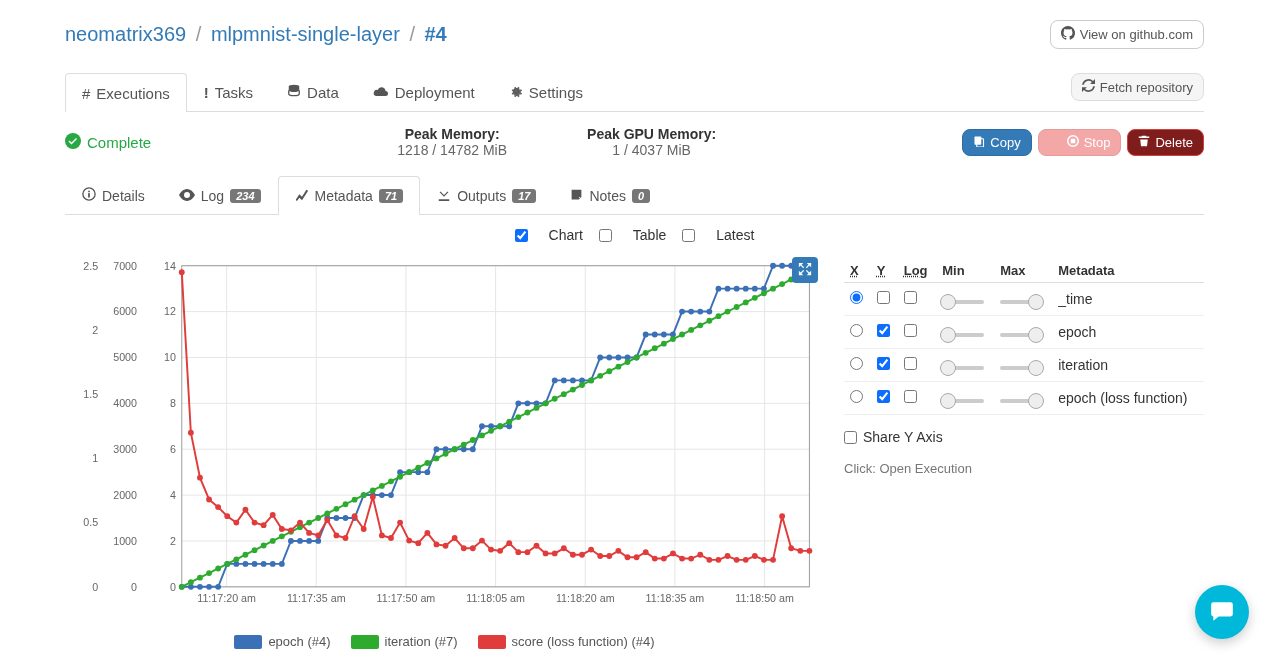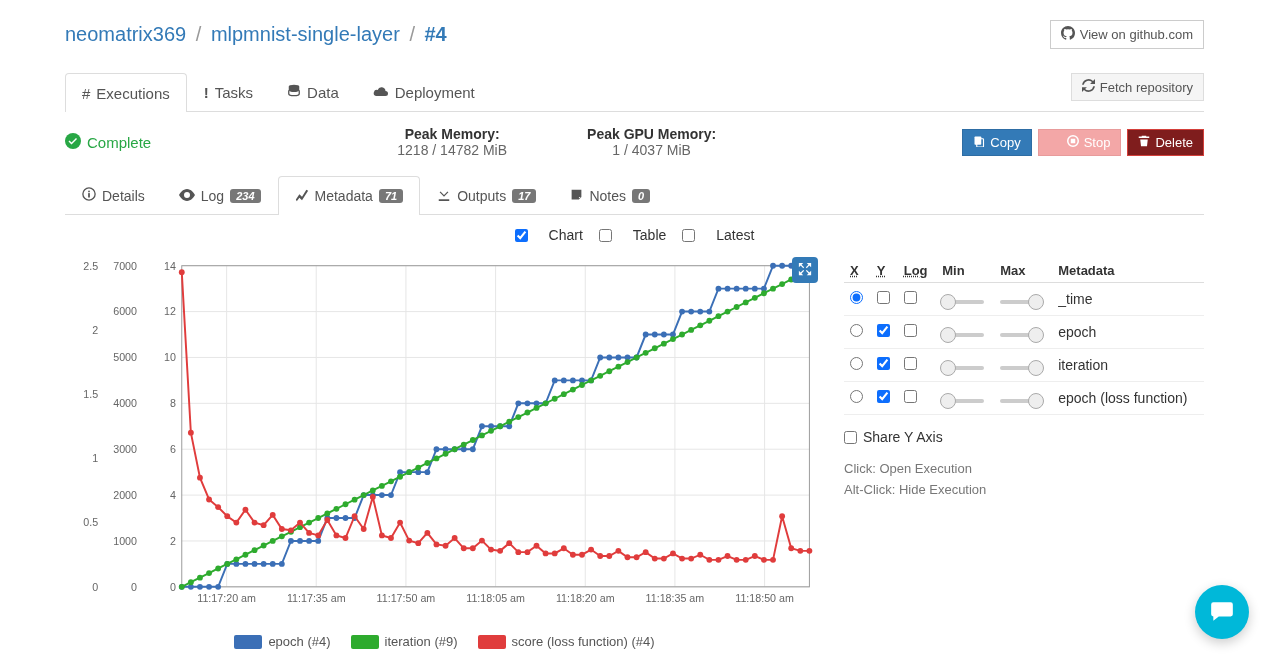--- a/index.html
+++ b/index.html
@@ -3,21 +3,21 @@
 <meta charset="utf-8">
 <style>
 * { box-sizing: border-box; margin: 0; padding: 0; }
 body { font-family: -apple-system, BlinkMacSystemFont, "Segoe UI", Helvetica, Arial, sans-serif; font-size: 14px; color: #333; background: #fff; width: 1269px; }
 .page { padding: 20px 65px; }
 .header-row { display: flex; justify-content: space-between; align-items: center; margin-bottom: 24px; }
 .breadcrumb { font-size: 20px; color: #337ab7; font-weight: 500; }
 .breadcrumb a { color: #337ab7; text-decoration: none; }
 .breadcrumb .sep { color: #999; margin: 0 4px; }
 .breadcrumb .run { font-weight: 700; }
-.btn { display: inline-flex; align-items: center; gap: 5px; padding: 5px 10px; border: 1px solid #ccc; background: #fff; border-radius: 0; cursor: pointer; font-size: 13px; color: #555; }
+.btn { display: inline-flex; align-items: center; gap: 5px; padding: 5px 10px; border: 1px solid #ccc; background: #fff; border-radius: 8px; cursor: pointer; font-size: 13px; color: #555; }
 .btn.gray { background: #f5f5f5; border-color: #ddd; }
 .btn.blue { background: #337ab7; border-color: #2e6da4; color: #fff; }
 .btn.pink { background: #f3a7a7; border-color: #e89b9b; color: #fff; padding-left: 28px; }
 .btn.red  { background: #7f1d1d; border-color: #d43f3a; color: #fff; }
 .nav-tabs { border-bottom: 1px solid #ddd; display: flex; gap: 0; }
 .nav-tabs .tab { padding: 10px 16px; color: #555; cursor: pointer; border: 1px solid transparent; border-bottom: none; display: inline-flex; align-items: center; gap: 6px; font-size: 15px; }
 .nav-tabs .tab.active { background: #fff; border-color: #ddd; border-radius: 4px 4px 0 0; margin-bottom: -1px; }
 .nav-right-btn { margin-left: auto; }
 .status-bar { display: flex; align-items: center; padding: 14px 0; }
 .status-complete { color: #28a745; display: inline-flex; align-items: center; gap: 6px; font-size: 15px; }
@@ -97,20 +97,29 @@
       </span>
       <span>Data</span>
     </div>
     <div class="tab">
       <span class="ico">
         <svg width="16" height="12" viewBox="0 0 16 12" fill="currentColor">
             <path d="M12.5 5a4 4 0 0 0-7.8-1A3 3 0 0 0 3 10h9.5a2.5 2.5 0 0 0 0-5z"></path>
           </svg>
       </span>
       <span>Deployment</span>
+    </div>
+    <div class="tab">
+      <span class="ico">
+        <svg width="14" height="14" viewBox="0 0 16 16" fill="currentColor">
+            <path d="M8 4.75A3.25 3.25 0 1 0 8 11.25 3.25 3.25 0 0 0 8 4.75zM8 10a2 2 0 1 1 0-4 2 2 0 0 1 0 4z"></path>
+            <path d="M13.4 8.6l1.5-.9-1-1.7-1.6.6a5 5 0 0 0-.8-.8l.6-1.6-1.7-1-.9 1.5a5 5 0 0 0-1.1 0L7.5 3.2l-1.7 1 .6 1.6a5 5 0 0 0-.8.8l-1.6-.6-1 1.7 1.5.9a5 5 0 0 0 0 1.1l-1.5.9 1 1.7 1.6-.6c.2.3.5.6.8.8l-.6 1.6 1.7 1 .9-1.5a5 5 0 0 0 1.1 0l.9 1.5 1.7-1-.6-1.6c.3-.2.6-.5.8-.8l1.6.6 1-1.7-1.5-.9a5 5 0 0 0 0-1.1z" fill-opacity=".9"></path>
+          </svg>
+      </span>
+      <span>Settings</span>
     </div>
     <div class="nav-right-btn">
       <button class="btn gray">
         <span class="ico">
           <svg width="13" height="13" viewBox="0 0 16 16" fill="currentColor">
               <path d="M13.6 2.4A8 8 0 0 0 .1 7h2A6 6 0 0 1 12.2 3.8L10 6h6V0l-2.4 2.4zM2.4 13.6A8 8 0 0 0 15.9 9h-2a6 6 0 0 1-10.1 3.2L6 10H0v6l2.4-2.4z"></path>
             </svg>
         </span>
         <span>Fetch repository</span>
       </button>
@@ -498,21 +507,21 @@
           <circle cx="736.9565217391305" cy="267.4" r="3" fill="#e03c3c"></circle>
           <circle cx="746.304347826087" cy="300.4" r="3" fill="#e03c3c"></circle>
           <circle cx="755.6521739130435" cy="303.03999999999996" r="3" fill="#e03c3c"></circle>
           <circle cx="765" cy="303.03999999999996" r="3" fill="#e03c3c"></circle>
         </svg>
       <div class="legend" id="legend"><span class="item">
             <span class="swatch" style="background:#3b6fb6"></span>
             <span>epoch (#4)</span>
           </span><span class="item">
             <span class="swatch" style="background:#2eab2e"></span>
-            <span>iteration (#9)</span>
+            <span>iteration (#7)</span>
           </span><span class="item">
             <span class="swatch" style="background:#e03c3c"></span>
             <span>score (loss function) (#4)</span>
           </span></div>
     </div>
 
     <div class="side-panel">
       <table class="meta-table">
         <thead>
           <tr>
@@ -558,21 +567,20 @@
               <td>epoch (loss function)</td>
             </tr>
           </tbody>
       </table>
       <div class="share-row">
         <input type="checkbox" class="chk" style="">
         <span>Share Y Axis</span>
       </div>
       <div class="hints">
         <div>Click: Open Execution</div>
-        <div>Alt-Click: Hide Execution</div>
       </div>
     </div>
   </div>
 
 </div>
 
 <div class="chat-fab">
   <span class="ico">
     <svg width="26" height="26" viewBox="0 0 24 24" fill="#fff">
         <path d="M4 4h16a2 2 0 0 1 2 2v9a2 2 0 0 1-2 2H9l-5 4v-4a2 2 0 0 1-2-2V6a2 2 0 0 1 2-2z"></path>

